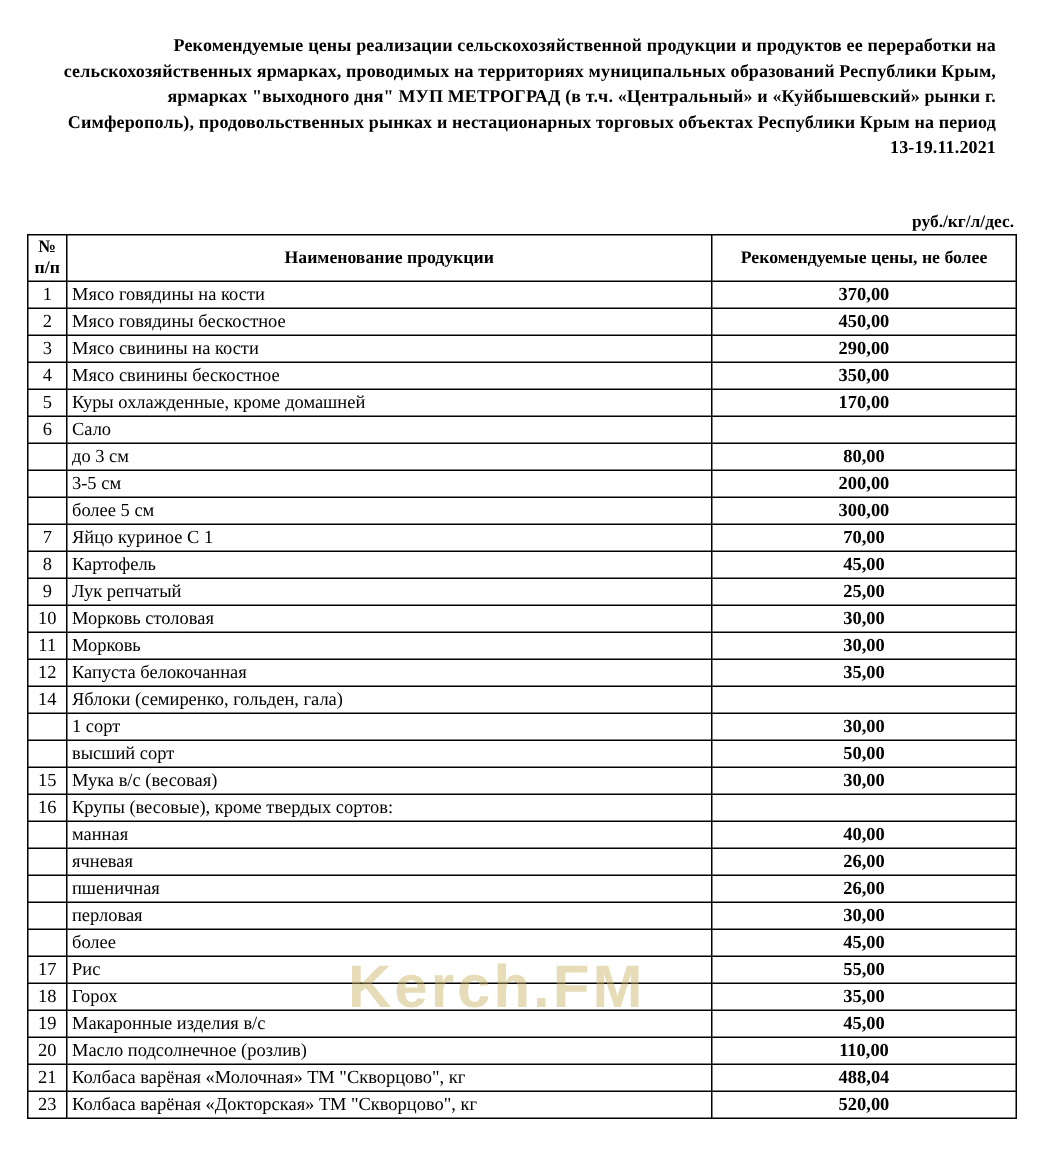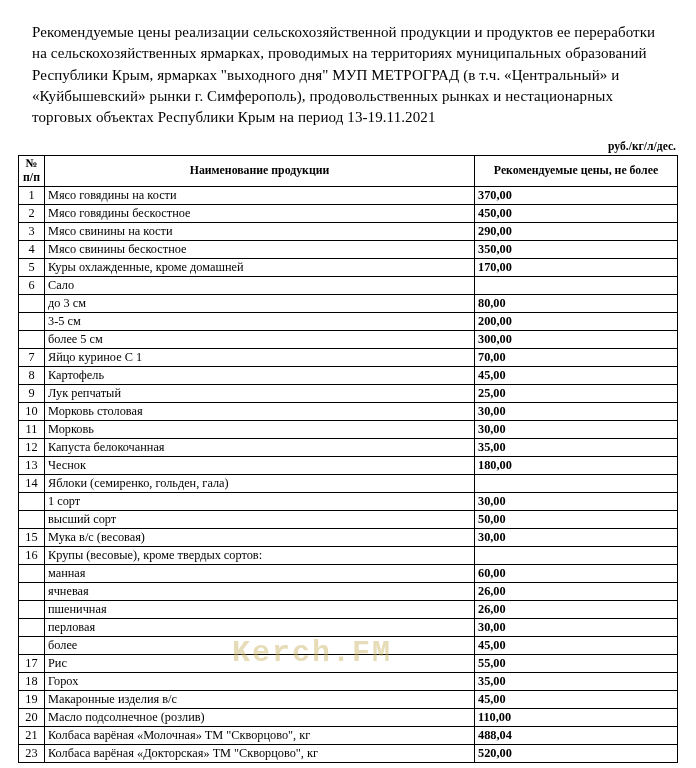--- a/index.html
+++ b/index.html
@@ -16,69 +16,70 @@
     position: relative;
   }
   .page {
     width: 696px;
     height: 768px;
     position: relative;
     box-sizing: border-box;
     padding: 0 18px;
   }
   .doc-title {
-    text-align: left;
-    font-weight: normal;
-    font-size: 15px;
+    text-align: right;
+    font-weight: bold;
+    font-size: 12px;
     line-height: 1.42;
     padding: 22px 14px 6px 14px;
     letter-spacing: 0.1px;
   }
   .units-line {
     text-align: right;
     font-weight: bold;
     font-size: 11.6px;
     padding: 6px 2px 2px 0;
+    margin-top: 22px;
   }
   table.price {
     width: 100%;
     border-collapse: collapse;
     table-layout: fixed;
     font-size: 12.3px;
   }
   table.price td, table.price th {
     border: 1px solid #000;
     padding: 1px 3px;
     vertical-align: middle;
     height: 18px;
     box-sizing: border-box;
   }
   .col-num { width: 26px; text-align: center; }
   .col-name { width: 430px; text-align: left; }
-  .col-price { width: auto; font-weight: bold; }
+  .col-price { width: auto; text-align: center; font-weight: bold; }
 
   thead th {
     font-weight: bold;
     text-align: center;
     font-size: 11.8px;
     line-height: 1.18;
     padding: 2px 3px;
   }
   thead th.h-num { width: 26px; }
   thead th.h-name { width: 430px; }
 
   td.name-indent {
     text-align: left;
   }
   .watermark {
     position: absolute;
     left: 232px;
     top: 636px;
-    font-family: Liberation Mono, monospace;
-    font-size: 30px;
+    font-family: Liberation Sans, sans-serif;
+    font-size: 40px;
     font-weight: bold;
     color: rgba(200, 178, 96, 0.45);
     letter-spacing: 2px;
     pointer-events: none;
     user-select: none;
   }
   .clip {
     position: relative;
     overflow: hidden;
   }
@@ -170,25 +171,20 @@
           <td class="col-num">11</td>
           <td class="col-name">Морковь</td>
           <td class="col-price">30,00</td>
         </tr>
         <tr>
           <td class="col-num">12</td>
           <td class="col-name">Капуста белокочанная</td>
           <td class="col-price">35,00</td>
         </tr>
         <tr>
-          <td class="col-num">13</td>
-          <td class="col-name">Чеснок</td>
-          <td class="col-price">180,00</td>
-        </tr>
-        <tr>
           <td class="col-num">14</td>
           <td class="col-name">Яблоки (семиренко, гольден, гала)</td>
           <td class="col-price"></td>
         </tr>
         <tr>
           <td class="col-num"></td>
           <td class="col-name name-indent">1 сорт</td>
           <td class="col-price">30,00</td>
         </tr>
         <tr>
@@ -202,21 +198,21 @@
           <td class="col-price">30,00</td>
         </tr>
         <tr>
           <td class="col-num">16</td>
           <td class="col-name">Крупы (весовые), кроме твердых сортов:</td>
           <td class="col-price"></td>
         </tr>
         <tr>
           <td class="col-num"></td>
           <td class="col-name name-indent">манная</td>
-          <td class="col-price">60,00</td>
+          <td class="col-price">40,00</td>
         </tr>
         <tr>
           <td class="col-num"></td>
           <td class="col-name name-indent">ячневая</td>
           <td class="col-price">26,00</td>
         </tr>
         <tr>
           <td class="col-num"></td>
           <td class="col-name name-indent">пшеничная</td>
           <td class="col-price">26,00</td>

